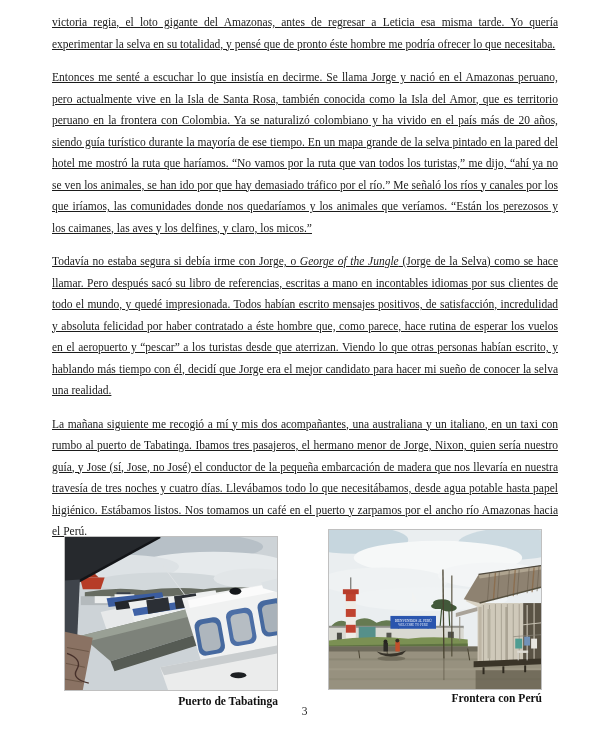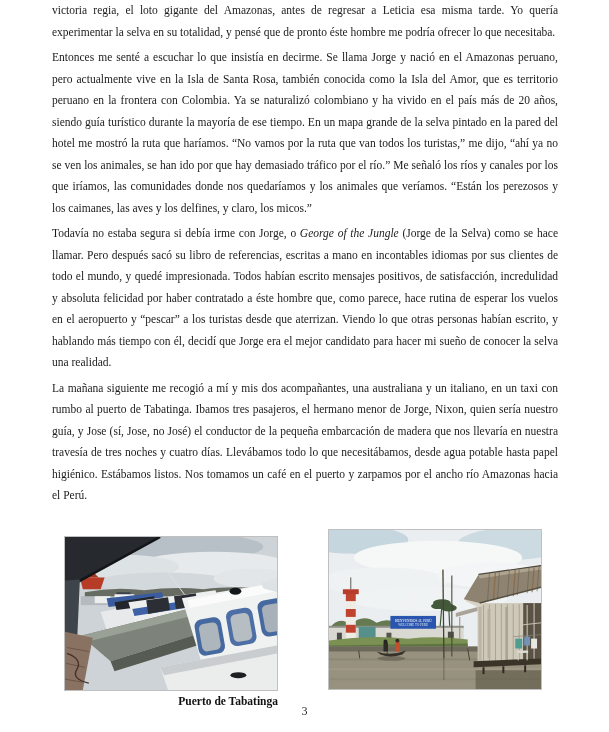--- a/index.html
+++ b/index.html
@@ -8,25 +8,26 @@
     width:609px; height:732px;
     background:#ffffff;
     font-family:"Liberation Serif","DejaVu Serif",serif;
     color:#1b1b1b;
     overflow:hidden;
   }
   .content {
     position:absolute; left:52px; top:0; width:506px;
   }
   .par {
-    margin:0 0 4px 0;
+    margin:12px 0 4px 0;
     font-size:11.5px;
     line-height:21.5px;
     text-align:justify;
     color:#1b1b1b;
+    text-decoration:underline;
   }
   .par i { font-style:italic; }
   .figure {
     position:absolute; margin:0; padding:0;
     border:1px solid #c0c0c0; box-sizing:border-box;
     overflow:hidden; background:#dfe3e6;
   }
   .figure svg { display:block; width:100%; height:100%; }
   #fig1 { left:64px; top:536px; width:214px; height:155px; }
   #fig2 { left:328px; top:529px; width:214px; height:161px; }
@@ -248,16 +249,17 @@
         <line x1="186" y1="108" x2="214" y2="106" stroke="#8b857a" stroke-width="0.7"></line>
         <rect x="188" y="110" width="7" height="10" fill="#4f9d92"></rect>
         <rect x="197" y="108" width="6" height="9" fill="#7292b8"></rect>
         <rect x="204" y="110" width="6" height="10" fill="#e9e7e1"></rect>
         <rect x="190" y="122" width="11" height="2.5" fill="#dedbd3"></rect>
         <line x1="191" y1="124" x2="191" y2="132" stroke="#d5d2ca" stroke-width="1"></line>
         <line x1="200" y1="124" x2="200" y2="132" stroke="#d5d2ca" stroke-width="1"></line>
       </g>
     </svg>
   </figure>
+  <figcaption class="caption" id="caption2">Frontera con Perú</figcaption>
 
   <div class="page-number">3</div>
 
 </div>
 
 </body></html>

